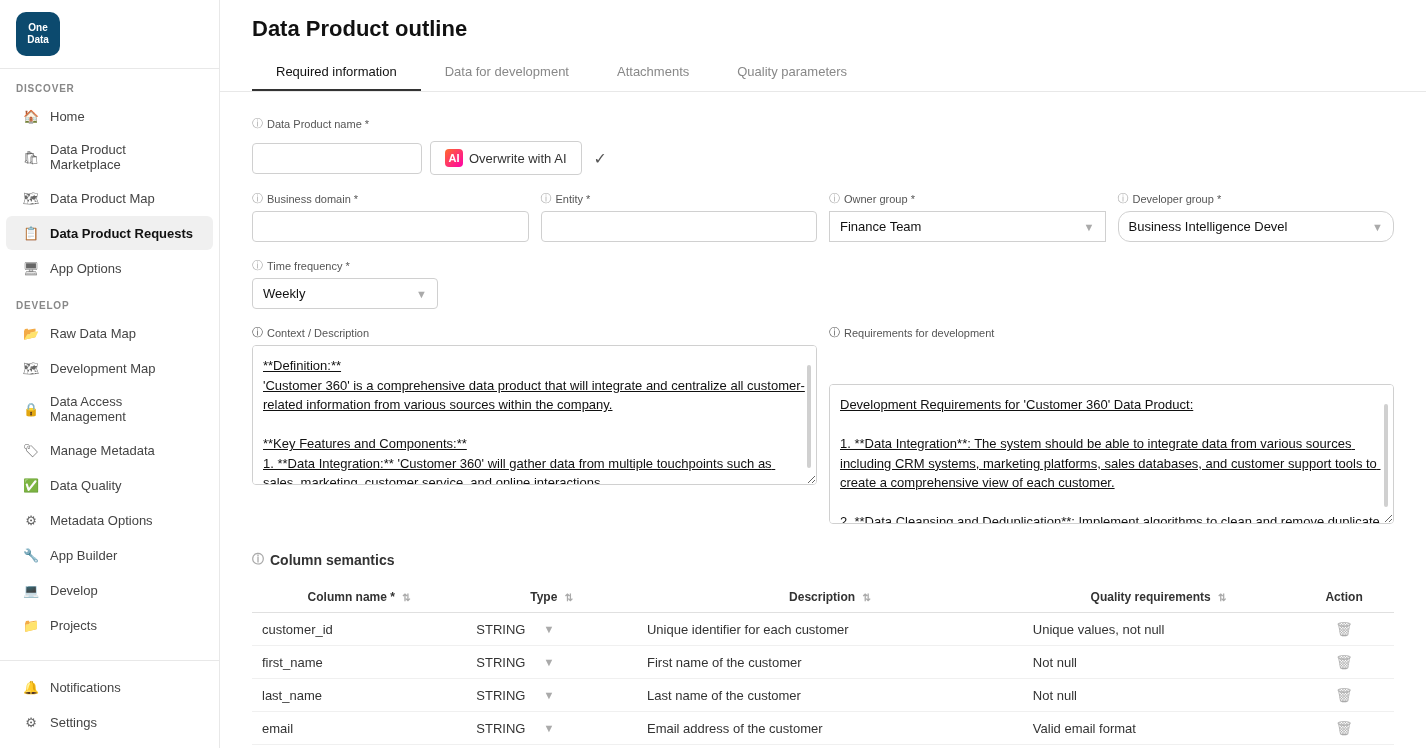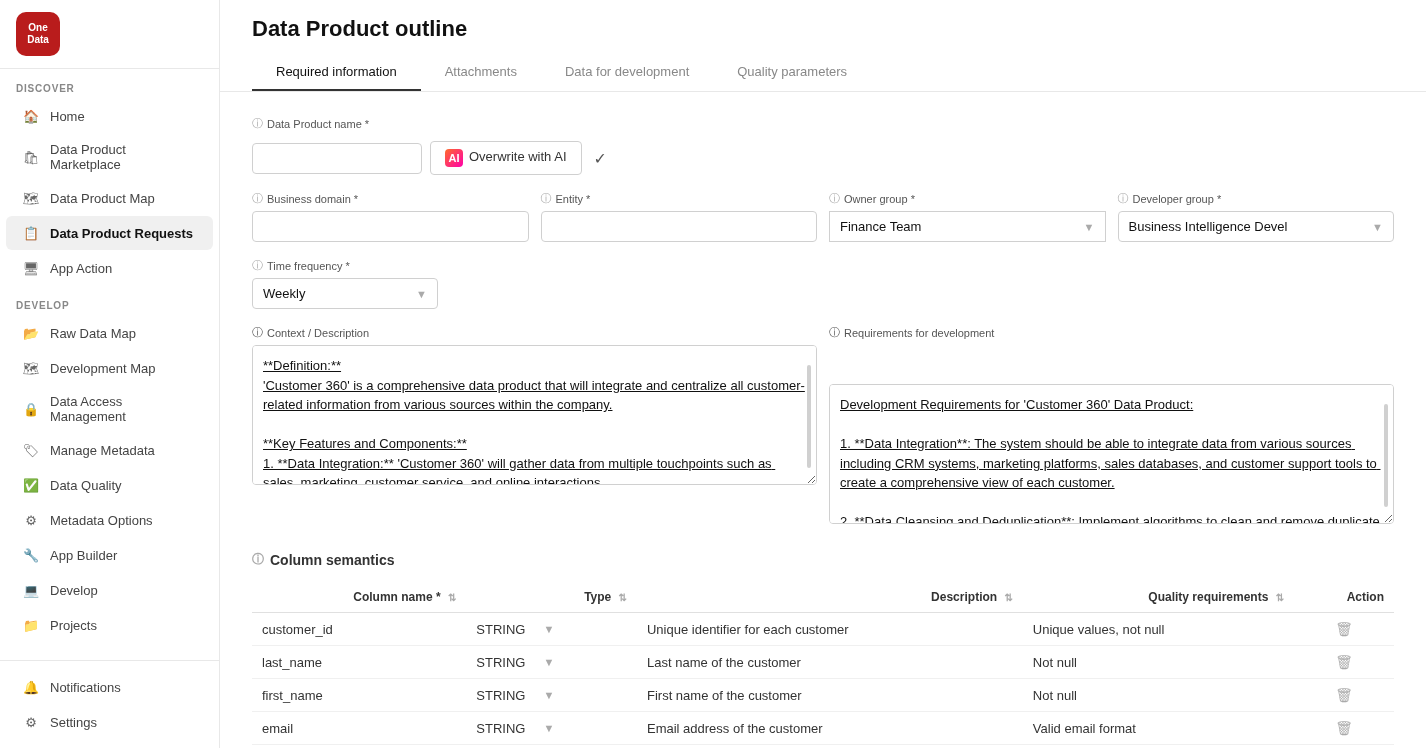--- a/index.html
+++ b/index.html
@@ -1,21 +1,21 @@
 <!DOCTYPE html>
 <html><head>
   <meta charset="utf-8">
   <style>
     * { box-sizing: border-box; margin: 0; padding: 0; }
     body { font-family: -apple-system, BlinkMacSystemFont, 'Segoe UI', sans-serif; background: #fff; display: flex; height: 748px; overflow: hidden; font-size: 13px; color: #333; }
 
     
     .sidebar { width: 220px; background: #fff; border-right: 1px solid #e8e8e8; display: flex; flex-direction: column; flex-shrink: 0; }
     .sidebar-logo { padding: 12px 16px; border-bottom: 1px solid #e8e8e8; }
-    .logo-box { width: 44px; height: 44px; background: #b91c1c; border-radius: 10px; display: flex; align-items: center; justify-content: center; font-size: 10px; color: white; font-weight: bold; line-height: 1.2; text-align: center; }
+    .logo-box { width: 44px; height: 44px; background: #0c4a6e; border-radius: 10px; display: flex; align-items: center; justify-content: center; font-size: 10px; color: white; font-weight: bold; line-height: 1.2; text-align: center; }
     .sidebar-section-label { font-size: 10px; font-weight: 700; color: #888; letter-spacing: 0.08em; padding: 14px 16px 4px; }
     .sidebar-item { display: flex; align-items: center; gap: 10px; padding: 8px 16px; cursor: pointer; border-radius: 6px; margin: 1px 6px; color: #444; font-size: 13px; }
     .sidebar-item.active { background: #f0f0f0; font-weight: 600; color: #111; }
     .sidebar-icon { width: 18px; height: 18px; flex-shrink: 0; display: flex; align-items: center; justify-content: center; color: #666; }
     .sidebar-footer { margin-top: auto; border-top: 1px solid #e8e8e8; padding: 8px 0; }
 
     
     .main { flex: 1; display: flex; flex-direction: column; overflow: hidden; }
     .main-header { padding: 16px 32px 0; border-bottom: 1px solid #e8e8e8; }
     .page-title { font-size: 22px; font-weight: 600; margin-bottom: 12px; color: #111; }
@@ -32,38 +32,38 @@
 
     input[type="text"], .select-field, .textarea-field {
       width: 100%; padding: 7px 10px; border: 1px solid #d0d0d0; border-radius: 4px;
       font-size: 13px; color: #111; background: #fff; outline: none;
     }
     .select-field { display: flex; align-items: center; justify-content: space-between; cursor: pointer; user-select: none; }
 
     .name-field-wrap { flex: 1; max-width: 185px; }
     .name-field-wrap input { width: 100%; }
 
-    .ai-btn { display: flex; gap: 6px; padding: 7px 14px; border: 1px solid #d0d0d0; border-radius: 4px; background: #fff; cursor: pointer; font-size: 13px; color: #333; white-space: nowrap; }
+    .ai-btn { display: flex; align-items: center; gap: 6px; padding: 7px 14px; border: 1px solid #d0d0d0; border-radius: 4px; background: #fff; cursor: pointer; font-size: 13px; color: #333; white-space: nowrap; }
     .ai-icon { width: 18px; height: 18px; background: linear-gradient(135deg, #ff6b2b, #f0a); border-radius: 4px; display: flex; align-items: center; justify-content: center; color: white; font-size: 10px; font-weight: bold; }
     .check-icon { color: #555; font-size: 16px; cursor: pointer; padding: 0 4px; }
 
     .field-col { flex: 1; min-width: 0; }
 
     .textarea-field { width: 100%; height: 140px; resize: vertical; font-family: inherit; font-size: 13px; padding: 10px; border: 1px solid #d0d0d0; border-radius: 4px; color: #111; line-height: 1.5; text-decoration: underline; }
 
     .desc-row { display: flex; gap: 12px; margin-bottom: 24px; }
     .desc-col { flex: 1; position: relative; }
     .desc-col-label { font-size: 11px; color: #555; margin-bottom: 5px; display: flex; align-items: center; gap: 4px; }
 
     
     .section-title { font-size: 14px; font-weight: 600; margin-bottom: 14px; display: flex; align-items: center; gap: 6px; }
     .section-title .info-icon { color: #aaa; font-size: 12px; }
     table { width: 100%; border-collapse: collapse; }
     thead tr { border-bottom: 1px solid #e0e0e0; }
-    th { font-size: 12px; font-weight: 600; color: #333; padding: 8px 10px; text-align: right; cursor: pointer; }
+    th { font-size: 12px; font-weight: 600; color: #333; padding: 8px 10px; text-align: center; cursor: pointer; }
     th .sort-icon { color: #aaa; font-size: 10px; margin-left: 4px; }
     td { padding: 8px 10px; border-bottom: 1px solid #f0f0f0; font-size: 13px; color: #333; vertical-align: middle; }
     tr.placeholder-row td { color: #bbb; font-size: 13px; }
     .type-select { display: flex; align-items: center; gap: 4px; color: #bbb; }
     .type-val { display: flex; align-items: center; gap: 18px; }
     .type-val .chevron { color: #aaa; font-size: 11px; }
     .action-cell { display: flex; align-items: center; justify-content: center; gap: 6px; }
     .add-icon { color: #aaa; font-size: 16px; cursor: pointer; }
     .delete-icon { color: #aaa; font-size: 14px; cursor: pointer; }
 
@@ -93,21 +93,21 @@
     <div class="sidebar-item">
       <span class="sidebar-icon">🗺</span>
       <span>Data Product Map</span>
     </div>
     <div class="sidebar-item active">
       <span class="sidebar-icon">📋</span>
       <span>Data Product Requests</span>
     </div>
     <div class="sidebar-item">
       <span class="sidebar-icon">🖥</span>
-      <span>App Action</span>
+      <span>App Options</span>
     </div>
   </div>
 
   <div>
     <div class="sidebar-section-label">DEVELOP</div>
     <div class="sidebar-item">
       <span class="sidebar-icon">📂</span>
       <span>Raw Data Map</span>
     </div>
     <div class="sidebar-item">
@@ -157,24 +157,24 @@
 </div>
 
 <div class="main">
   <div class="main-header">
     <h1 class="page-title">Data Product outline</h1>
     <div class="tabs">
       <div class="tab active">
         <span>Required information</span>
       </div>
       <div class="tab">
+        <span>Data for development</span>
+      </div>
+      <div class="tab">
         <span>Attachments</span>
-      </div>
-      <div class="tab">
-        <span>Data for development</span>
       </div>
       <div class="tab">
         <span>Quality parameters</span>
       </div>
     </div>
   </div>
 
   <div class="content">
 
     <div class="field-row">
@@ -219,21 +219,21 @@
         <div class="select-field" style="border:1px solid #d0d0d0; border-radius:0; padding:7px 10px;">
           <span>Finance Team</span>
           <span style="color:#aaa; font-size:11px;">▼</span>
         </div>
       </div>
       <div class="field-col">
         <div class="field-label">
           <span class="info-icon">ⓘ</span>
           <span>Developer group *</span>
         </div>
-        <div class="select-field" style="border:1px solid #d0d0d0; border-radius:4px; padding:7px 10px;">
+        <div class="select-field" style="border:1px solid #d0d0d0; border-radius:12px; padding:7px 10px;">
           <span>Business Intelligence Devel</span>
           <span style="color:#aaa; font-size:11px;">▼</span>
         </div>
       </div>
     </div>
 
     <div class="field-row-multi">
       <div style="width: 170px;">
         <div class="field-label">
           <span class="info-icon">ⓘ</span>
@@ -319,44 +319,44 @@
             </td>
             <td>Unique identifier for each customer</td>
             <td>Unique values, not null</td>
             <td>
               <div class="action-cell">
                 <span class="delete-icon">🗑</span>
               </div>
             </td>
           </tr>
           <tr>
-            <td>last_name</td>
+            <td>first_name</td>
             <td>
               <div class="type-val">
                 <span>STRING</span>
                 <span class="chevron">▼</span>
               </div>
             </td>
-            <td>Last name of the customer</td>
+            <td>First name of the customer</td>
             <td>Not null</td>
             <td>
               <div class="action-cell">
                 <span class="delete-icon">🗑</span>
               </div>
             </td>
           </tr>
           <tr>
-            <td>first_name</td>
+            <td>last_name</td>
             <td>
               <div class="type-val">
                 <span>STRING</span>
                 <span class="chevron">▼</span>
               </div>
             </td>
-            <td>First name of the customer</td>
+            <td>Last name of the customer</td>
             <td>Not null</td>
             <td>
               <div class="action-cell">
                 <span class="delete-icon">🗑</span>
               </div>
             </td>
           </tr>
           <tr>
             <td>email</td>
             <td>

